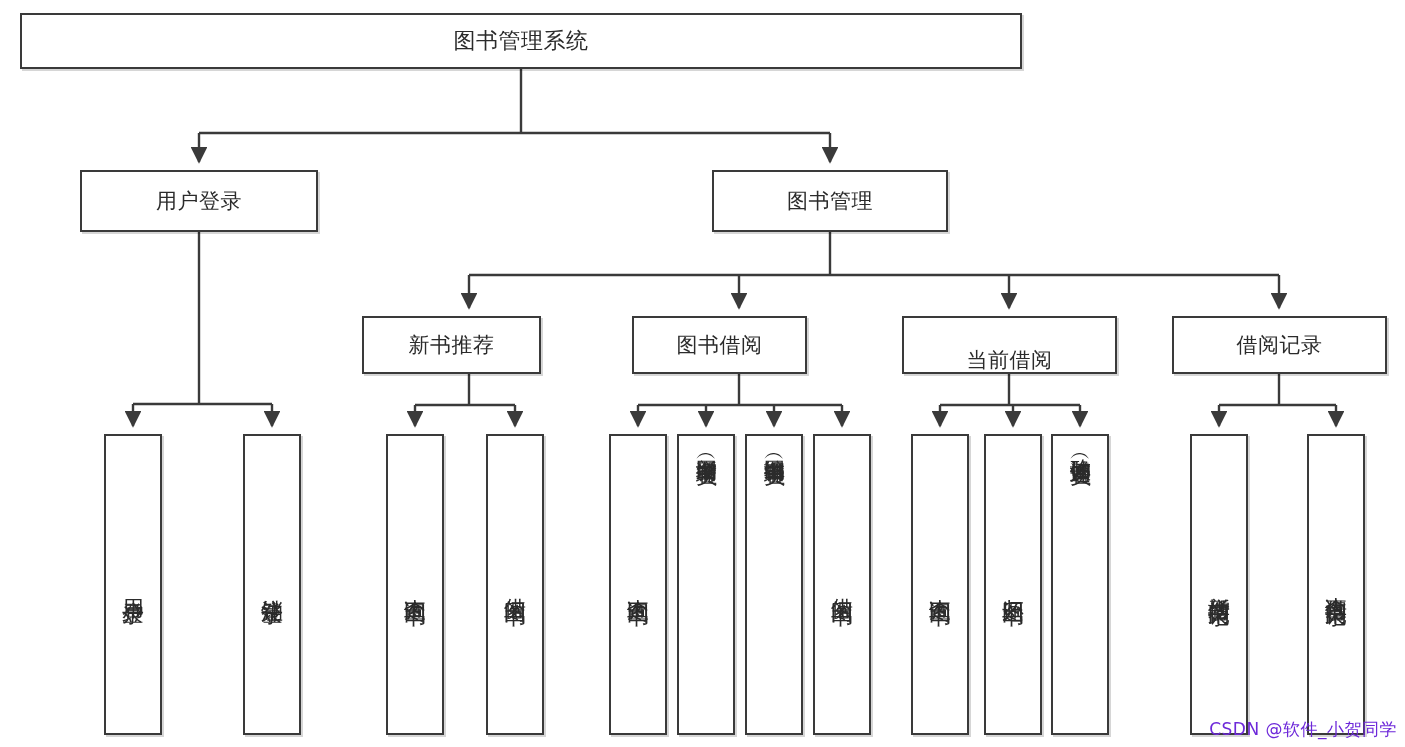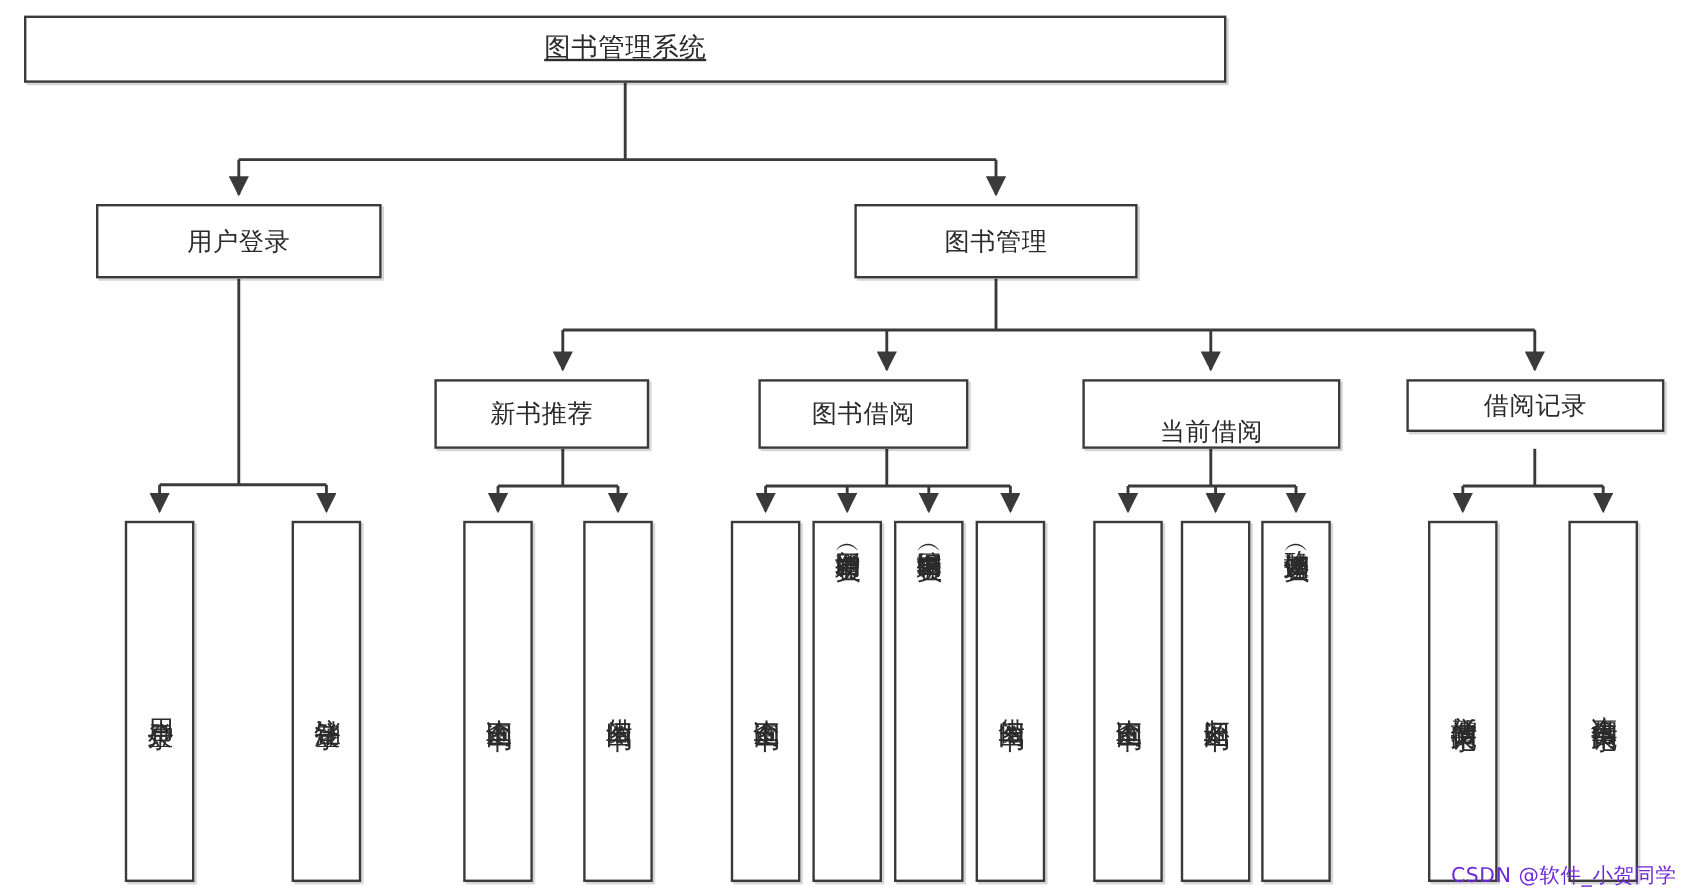--- a/index.html
+++ b/index.html
@@ -44,21 +44,20 @@
     white-space: nowrap;
     color: #2b2b2b;
   }
   
   .node.horiz .lbl {
     font-size: 21px;
     letter-spacing: 0.5px;
   }
   .node.root .lbl {
     font-size: 22px;
-    text-decoration: underline;
   }
   
   .node.vert {
     align-items: center;
     justify-content: center;
     padding: 6px 0;
   }
   .node.vert .lbl {
     writing-mode: vertical-rl;
     text-orientation: upright;
@@ -153,21 +152,21 @@
 
   <div class="node horiz" style="left:362px; top:316px; width:179px; height:58px;">
     <span class="lbl">新书推荐</span>
   </div>
   <div class="node horiz" style="left:632px; top:316px; width:175px; height:58px;">
     <span class="lbl">图书借阅</span>
   </div>
   <div class="node horiz" style="left:902px; top:316px; width:215px; height:58px;align-items:flex-end;">
     <span class="lbl">当前借阅</span>
   </div>
-  <div class="node horiz" style="left:1172px; top:316px; width:215px; height:44px;">
+  <div class="node horiz" style="left:1172px; top:316px; width:215px; height:58px;">
     <span class="lbl">借阅记录</span>
   </div>
 
   <div class="node vert" style="left:104px; top:434px; width:58px; height:301px;">
     <span class="lbl">用户登录</span>
   </div>
   <div class="node vert" style="left:243px; top:434px; width:58px; height:301px;">
     <span class="lbl">注销登录</span>
   </div>
 

